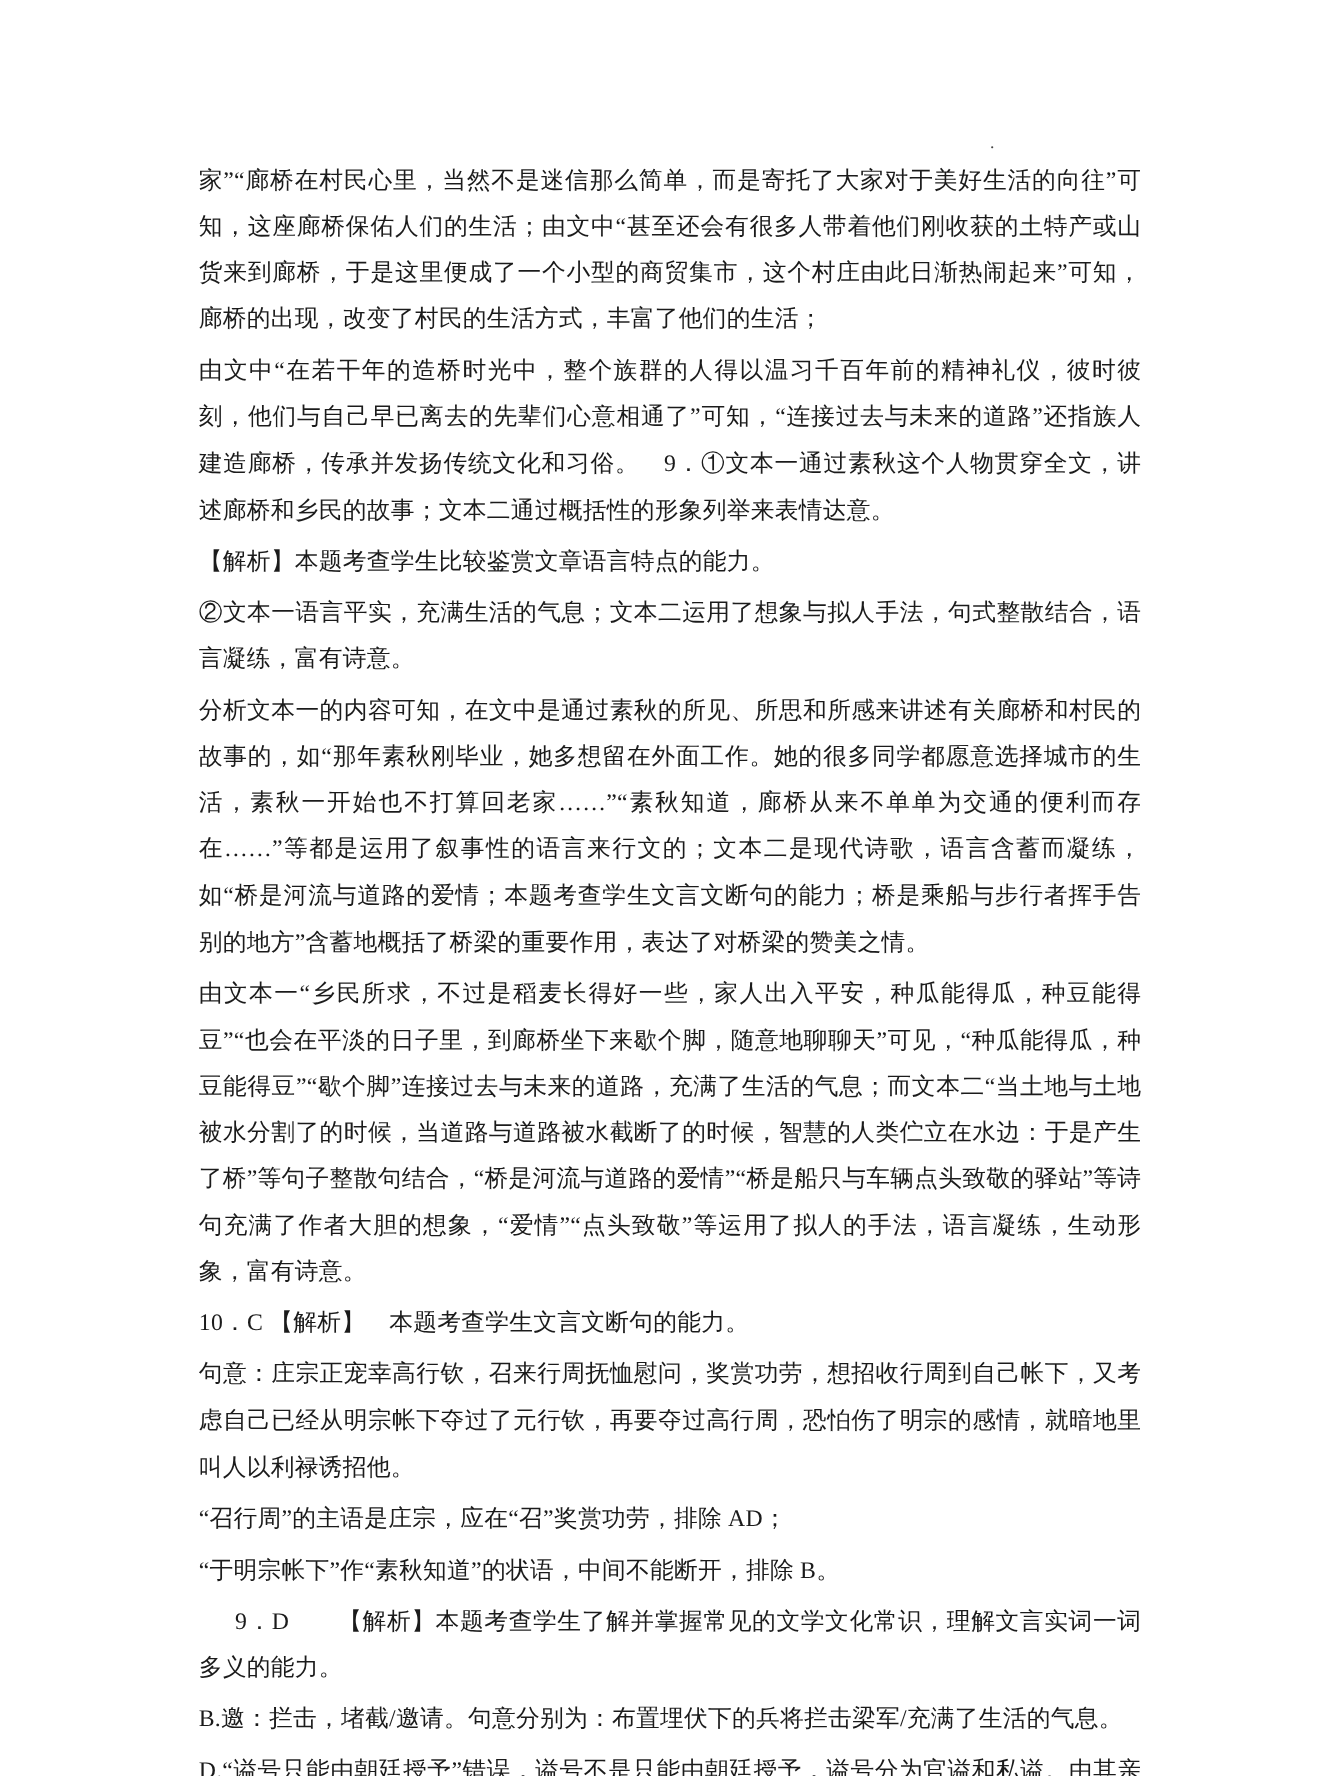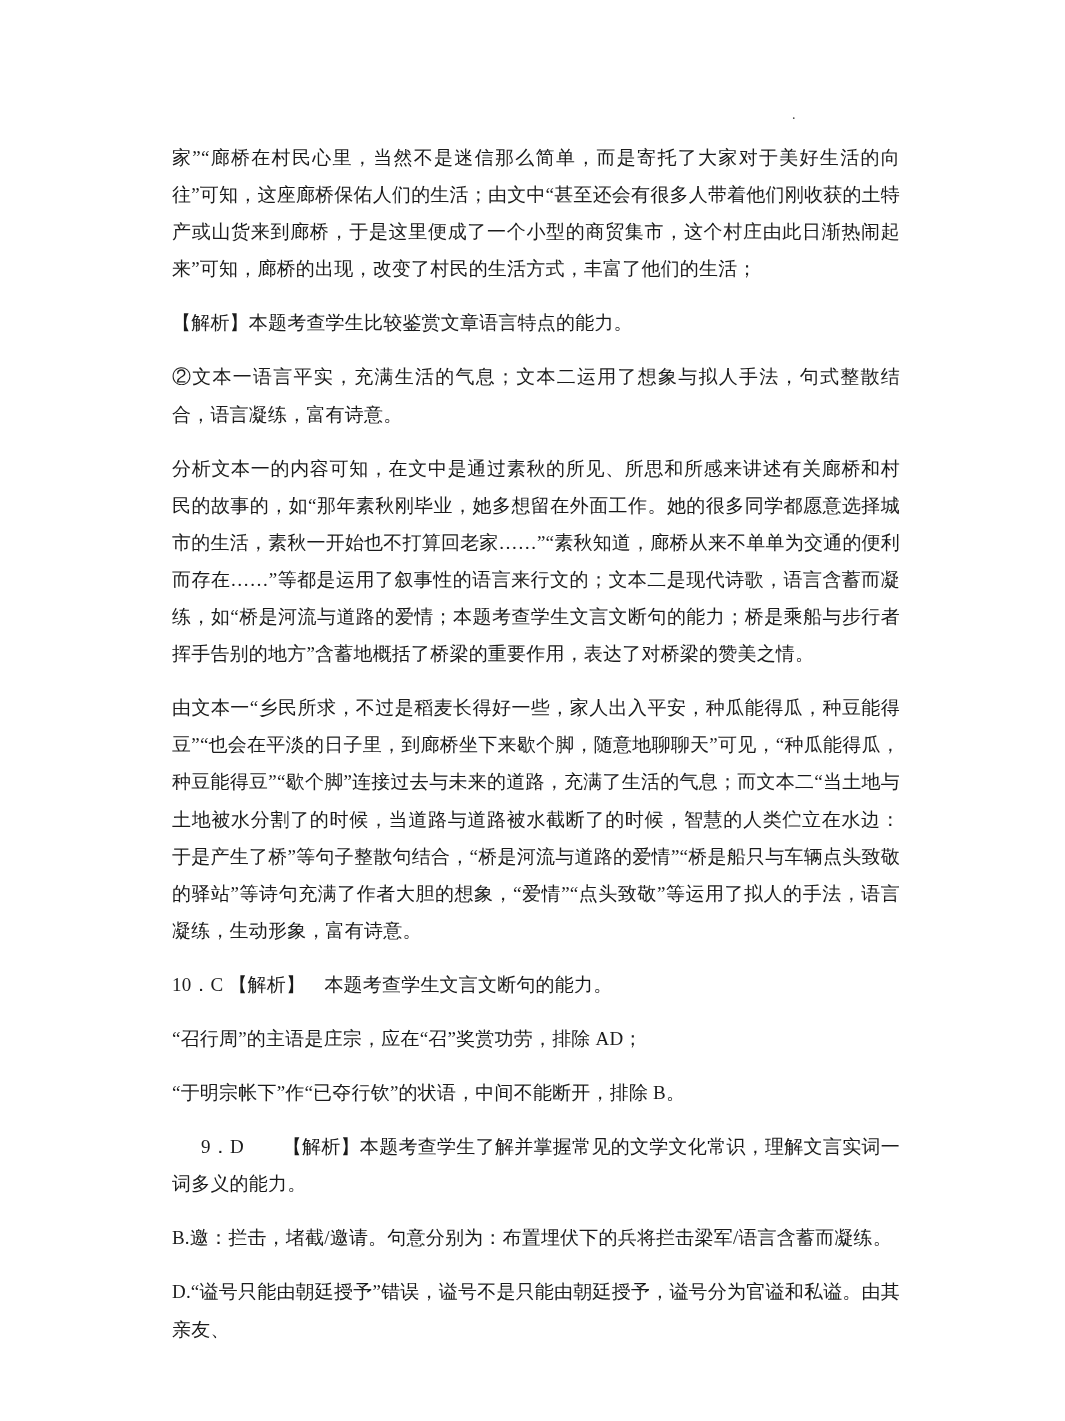--- a/index.html
+++ b/index.html
@@ -26,21 +26,21 @@
     left: 155px;
     top: 122px;
     width: 762px;
     color: #1b1b1b;
     font-size: 19px;
     line-height: 37.1px;
     text-align: justify;
     letter-spacing: 0.2px;
   }
   .page-text p {
-    margin: 17px;
+    margin: 4px;
     padding: 0;
     word-break: break-all;
   }
   .indent {
     text-indent: 29px;
   }
   .stray-mark {
     position: absolute;
     left: 792px;
     top: 108px;
@@ -51,25 +51,27 @@
 </style>
 </head>
 <body>
 
 <div class="page">
 
   <span class="stray-mark">.</span>
 
   <div class="page-text">
     <p>家”“廊桥在村民心里，当然不是迷信那么简单，而是寄托了大家对于美好生活的向往”可知，这座廊桥保佑人们的生活；由文中“甚至还会有很多人带着他们刚收获的土特产或山货来到廊桥，于是这里便成了一个小型的商贸集市，这个村庄由此日渐热闹起来”可知，廊桥的出现，改变了村民的生活方式，丰富了他们的生活；</p>
+    <p>由文中“在若干年的造桥时光中，整个族群的人得以温习千百年前的精神礼仪，彼时彼刻，他们与自己早已离去的先辈们心意相通了”可知，“连接过去与未来的道路”还指族人建造廊桥，传承并发扬传统文化和习俗。　9．①文本一通过素秋这个人物贯穿全文，讲述廊桥和乡民的故事；文本二通过概括性的形象列举来表情达意。</p>
     <p>【解析】本题考查学生比较鉴赏文章语言特点的能力。</p>
     <p>②文本一语言平实，充满生活的气息；文本二运用了想象与拟人手法，句式整散结合，语言凝练，富有诗意。</p>
     <p>分析文本一的内容可知，在文中是通过素秋的所见、所思和所感来讲述有关廊桥和村民的故事的，如“那年素秋刚毕业，她多想留在外面工作。她的很多同学都愿意选择城市的生活，素秋一开始也不打算回老家……”“素秋知道，廊桥从来不单单为交通的便利而存在……”等都是运用了叙事性的语言来行文的；文本二是现代诗歌，语言含蓄而凝练，如“桥是河流与道路的爱情；本题考查学生文言文断句的能力；桥是乘船与步行者挥手告别的地方”含蓄地概括了桥梁的重要作用，表达了对桥梁的赞美之情。</p>
     <p>由文本一“乡民所求，不过是稻麦长得好一些，家人出入平安，种瓜能得瓜，种豆能得豆”“也会在平淡的日子里，到廊桥坐下来歇个脚，随意地聊聊天”可见，“种瓜能得瓜，种豆能得豆”“歇个脚”连接过去与未来的道路，充满了生活的气息；而文本二“当土地与土地被水分割了的时候，当道路与道路被水截断了的时候，智慧的人类伫立在水边：于是产生了桥”等句子整散句结合，“桥是河流与道路的爱情”“桥是船只与车辆点头致敬的驿站”等诗句充满了作者大胆的想象，“爱情”“点头致敬”等运用了拟人的手法，语言凝练，生动形象，富有诗意。</p>
     <p>10．C 【解析】　本题考查学生文言文断句的能力。</p>
+    <p>句意：庄宗正宠幸高行钦，召来行周抚恤慰问，奖赏功劳，想招收行周到自己帐下，又考虑自己已经从明宗帐下夺过了元行钦，再要夺过高行周，恐怕伤了明宗的感情，就暗地里叫人以利禄诱招他。</p>
     <p>“召行周”的主语是庄宗，应在“召”奖赏功劳，排除 AD；</p>
-    <p>“于明宗帐下”作“已夺行钦”的状语，中间不能断开，排除 B。</p>
+    <p>“于明宗帐下”作“素秋知道”的状语，中间不能断开，排除 B。</p>
     <p class="indent">9．D　　【解析】本题考查学生了解并掌握常见的文学文化常识，理解文言实词一词多义的能力。</p>
-    <p>B.邀：拦击，堵截/邀请。句意分别为：布置埋伏下的兵将拦击梁军/语言含蓄而凝练。</p>
+    <p>B.邀：拦击，堵截/邀请。句意分别为：布置埋伏下的兵将拦击梁军/充满了生活的气息。</p>
     <p>D.“谥号只能由朝廷授予”错误，谥号不是只能由朝廷授予，谥号分为官谥和私谥。由其亲友、</p>
   </div>
 
 </div>
 
 </body></html>

